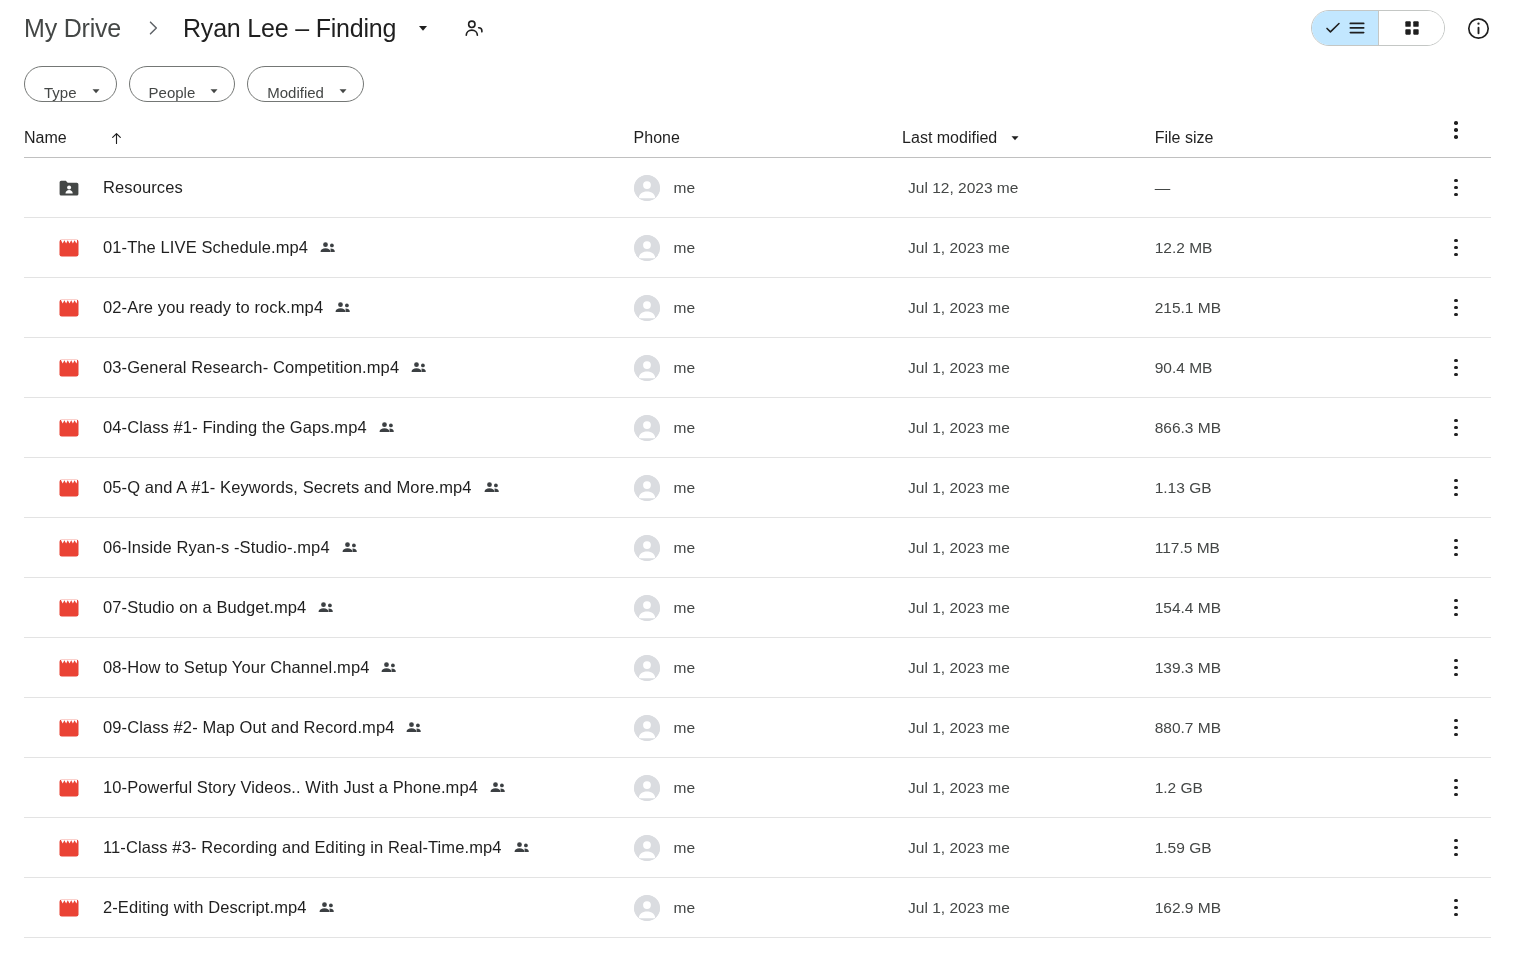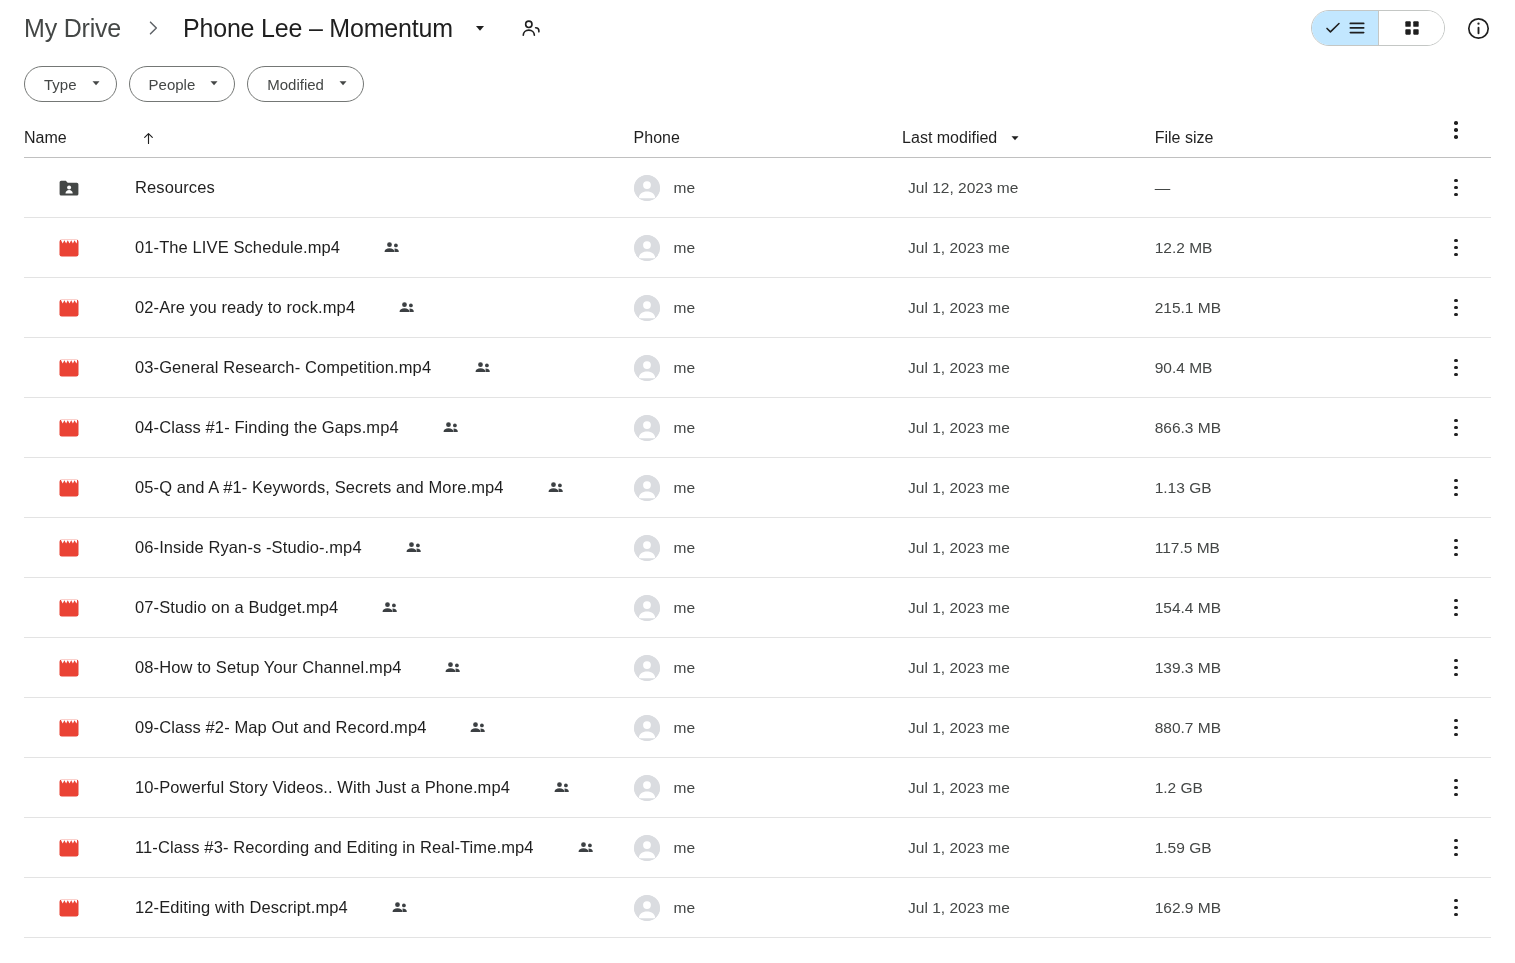--- a/index.html
+++ b/index.html
@@ -92,21 +92,21 @@
     align-items: center;
     gap: 12px;
     padding: 0 24px;
     height: 56px;
   }
   .chip {
     height: 36px;
     border: 1px solid #747775;
     border-radius: 18px;
     display: inline-flex;
-    align-items: center;
+    align-items: flex-end;
     padding: 0 13px 0 19px;
     font-size: 15px;
     color: #444746;
     background: #fff;
     cursor: pointer;
     gap: 12px;
     white-space: nowrap;
   }
 
   
@@ -116,21 +116,21 @@
     align-items: center;
     height: 60px;
     border-bottom: 1px solid #e3e3e3;
   }
   .hdr {
     height: 46px;
     border-bottom: 1px solid #c0c0c0;
     align-items: flex-end;
     padding-bottom: 10px;
   }
-  .c-name  { width: 605px; display: flex; align-items: center; min-width: 0; gap: 32px; }
+  .c-name  { width: 605px; display: flex; align-items: center; min-width: 0; }
   .c-owner { width: 270px; display: flex; align-items: center; }
   .c-mod   { width: 248px; display: flex; align-items: center; }
   .c-size  { width: 300px; display: flex; align-items: center; }
   .c-menu  { flex: 1; display: flex; align-items: center; justify-content: flex-end; padding-right: 18px; }
 
   .hdr .c-name, .hdr .c-owner, .hdr .c-mod, .hdr .c-size {
     font-size: 16px;
     color: #1f1f1f;
   }
   .hdr-name-label { margin-left: 0; }
@@ -194,21 +194,21 @@
 <body>
 
 <div class="topbar">
   <div class="crumbs">
     <span class="crumb-root">My Drive</span>
     <span class="crumb-sep">
       <svg width="20" height="20" viewBox="0 0 24 24">
           <path d="M9 5l7 7-7 7" fill="none" stroke="#5f6368" stroke-width="1.8" stroke-linecap="round" stroke-linejoin="round"></path>
         </svg>
     </span>
-    <span class="crumb-current">Phone Lee – Momentum</span>
+    <span class="crumb-current">Ryan Lee – Finding</span>
     <span class="crumb-caret">
       <svg width="16" height="16" viewBox="0 0 24 24">
           <path d="M6 9l6 7 6-7z" fill="#1f1f1f"></path>
         </svg>
     </span>
     <span class="crumb-shared">
       <svg width="23" height="23" viewBox="0 0 24 24" fill="none" stroke="#1f1f1f" stroke-width="1.7">
         <circle cx="9.2" cy="7.6" r="3.3"></circle>
         <path d="M3.4 19c0-3.2 2.6-5.3 5.8-5.3s5.8 2.1 5.8 5.3" stroke-linecap="round"></path>
         <path d="M16.3 11.2c1.9 0 3.4 1.4 3.4 3.2v1.1" stroke-linecap="round"></path>
@@ -811,21 +811,21 @@
         </div>
       </div>
       <div class="row">
         <div class="c-name">
           <span class="file-icon">
             <svg width="24" height="24" viewBox="0 0 24 24">
               <rect x="2.5" y="3.5" width="19" height="17" rx="2.2" fill="#EA4335"></rect>
               <path d="M4 4.2 L5.7 7.4 L7.4 4.2 L9.1 7.4 L10.8 4.2 L12.5 7.4 L14.2 4.2 L15.9 7.4 L17.6 4.2 L19.3 7.4 L20 6 L20 3.5 L4 3.5 Z" fill="#ffffff"></path>
             </svg>
           </span>
-          <span class="name-txt">12-Editing with Descript.mp4</span>
+          <span class="name-txt">2-Editing with Descript.mp4</span>
           <span class="shared-badge">
             <svg width="19" height="19" viewBox="0 0 24 24">
               <circle cx="8.2" cy="8.4" r="3" fill="#3c4043"></circle>
               <circle cx="16.3" cy="9.4" r="2.4" fill="#3c4043"></circle>
               <path d="M1.9 17.6c0-3 2.8-4.6 6.3-4.6s6.3 1.6 6.3 4.6z" fill="#3c4043"></path>
               <path d="M14.6 13.3c3 0 5.4 1.3 5.4 4.3h-5.4z" fill="#3c4043"></path>
             </svg>
           </span>
         </div>
         <div class="c-owner">

